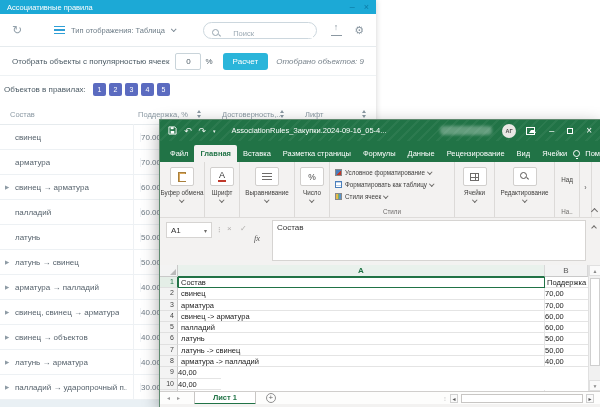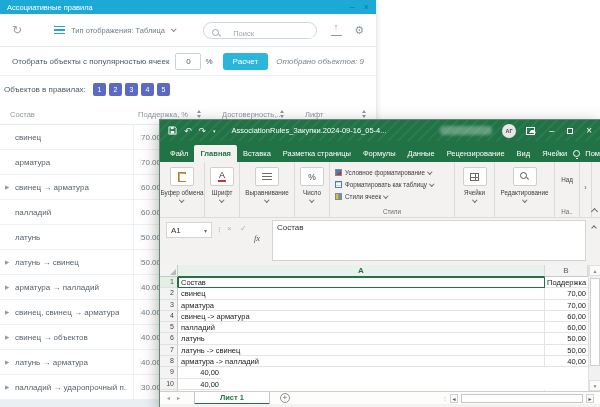--- a/index.html
+++ b/index.html
@@ -171,36 +171,36 @@
 
   .xl-grid { position:absolute; left:0; top:157px; width:428px; height:114px; background:#fff; overflow:hidden; }
   .xl-row { display:flex; height:11.3px; }
   .rn { width:18px; background:#f3f3f3; border-right:1px solid #c9c9c9; border-bottom:1px solid #e0e0e0;
       font-size:7px; color:#444; text-align:right; padding:1px 3px 0 0; cursor:pointer; }
   .rn.sel { background:#e4eee7; color:#217346; border-right:1.5px solid #217346; }
   .ca { width:367px; border-right:1px solid #e4e4e4; border-bottom:1px solid #e4e4e4;
       font-size:7.5px; color:#222; padding:1px 0 0 3px; white-space:nowrap; overflow:hidden; cursor:cell; }
   .ca.sel { outline:1.5px solid #217346; outline-offset:-1.5px; }
   .cb { width:43px; border-bottom:1px solid #e4e4e4; font-size:7.5px; color:#222;
-      text-align:right; padding:1px 2px 0 0; white-space:nowrap; overflow:hidden; cursor:cell; }
+      text-align:left; padding:1px 2px 0 0; white-space:nowrap; overflow:hidden; cursor:cell; }
   .cb.hdr { text-align:left; padding-left:2px; }
 
   .vscroll { position:absolute; right:0; top:145px; width:12px; height:126px; background:#f1f1f1;
       border-left:1px solid #e0e0e0; }
   .vs-btn { width:12px; height:11px; background:#fafafa; border:1px solid #e0e0e0; font-size:5px;
       color:#8a8a8a; text-align:center; line-height:10px; cursor:pointer; }
   .vs-thumb { width:10px; height:88px; margin:2px auto 0; background:#fff; border:1px solid #cfcfcf; cursor:grab; }
   .vs-down { position:absolute; bottom:0; left:0; }
 
   .xl-sheetbar { position:absolute; left:0; top:271px; width:100%; height:13px; background:#fdfdfc;
       border-top:1px solid #d0cecc; display:flex; align-items:center; padding:0 6px; }
   .nav-arr { font-size:5px; color:#9a9a9a; margin-right:5px; cursor:pointer; }
   .sheet-tab { height:13px; background:#fff; border-left:1px solid #c8c6c4; border-right:1px solid #c8c6c4;
       border-bottom:2px solid #217346; color:#217346; font-weight:bold; font-size:7.5px;
-      padding:0 25px; line-height:12px; margin-left:8px; cursor:pointer; }
+      padding:0 18px; line-height:12px; margin-left:8px; cursor:pointer; }
   .add-sheet { width:10px; height:10px; border:1px solid #909090; border-radius:50%; color:#666;
       font-size:8px; line-height:8px; text-align:center; margin-left:10px; cursor:pointer; }
   .hs-right { margin-left:auto; display:flex; align-items:center; gap:3px; }
   .hs-dots { font-size:6px; color:#b0b0b0; letter-spacing:1px; cursor:col-resize; }
   .hs-arr { font-size:5px; color:#555; border:1px solid #d0d0d0; background:#fafafa; width:8px; height:9px;
       line-height:8px; text-align:center; cursor:pointer; }
   .hs-track { width:122px; height:9px; background:#fff; border:1px solid #c8c6c4; cursor:grab; }
   .xl-bottom { position:absolute; left:0; top:284px; width:100%; height:3px; background:#f3f2f1; }
 </style>
 </head>

